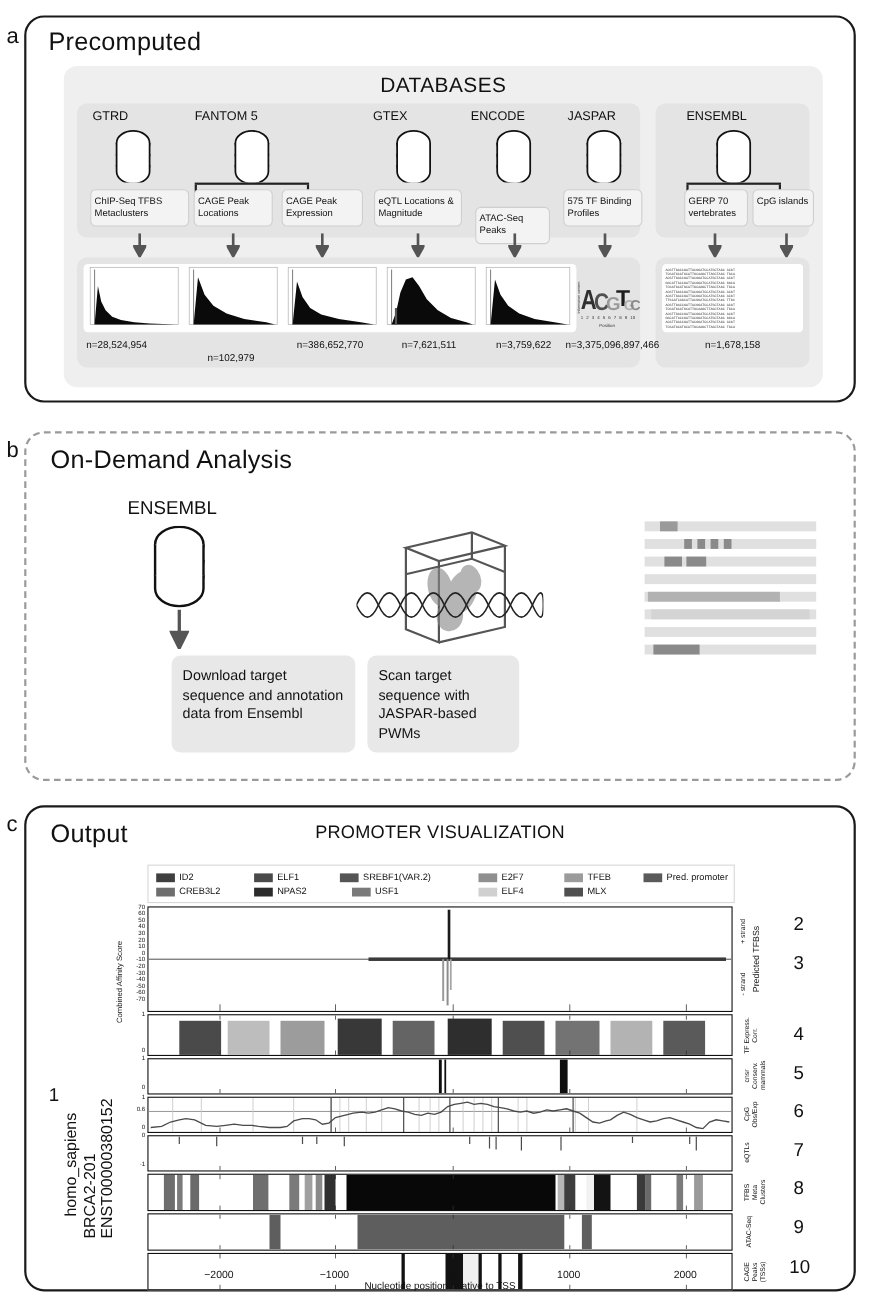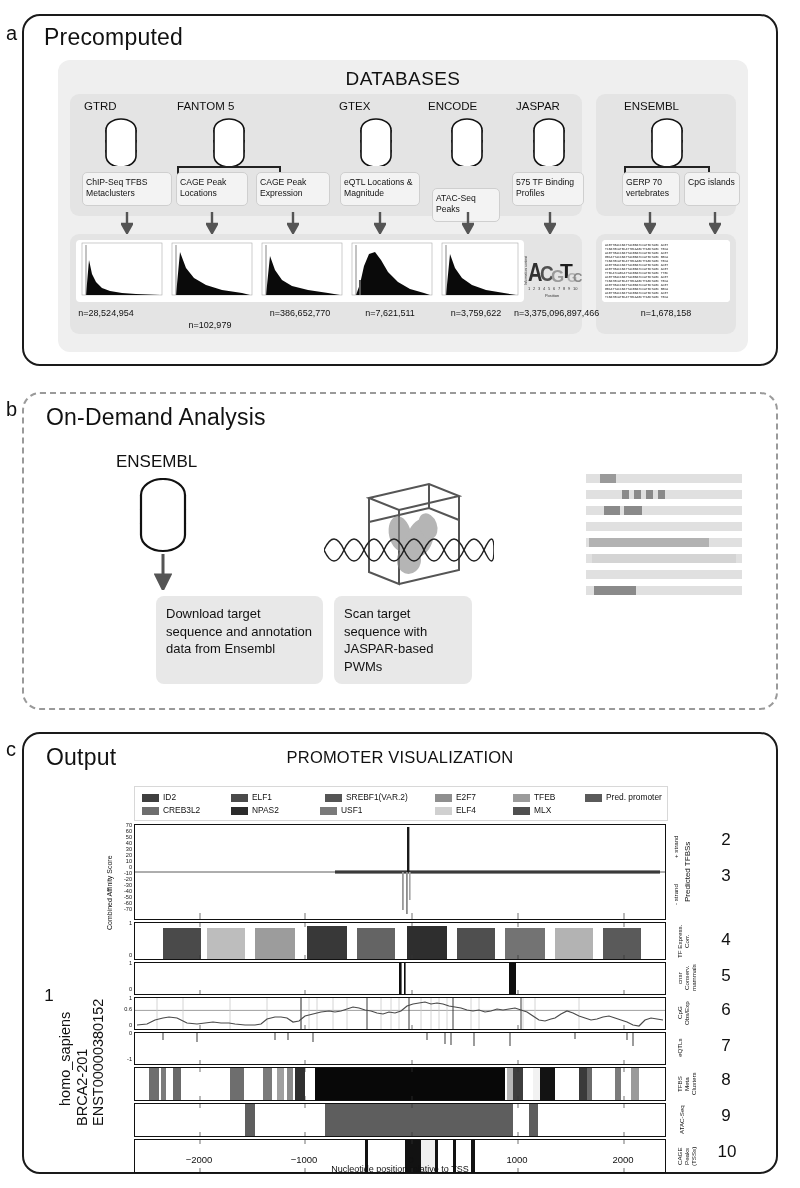--- a/index.html
+++ b/index.html
@@ -296,21 +296,21 @@
 <div class="panel-letter" style="left:6px;top:738px;">c</div>
 <div class="panel" id="panelC">
   <div class="panel-title" style="left:22px;top:10px;">Output</div>
   <div class="pv-title" style="left:0;top:14px;">PROMOTER VISUALIZATION</div>
 
   <div id="legend">
     <div class="lgitem" style="left:7px;top:5px;"><span class="lgsw" style="background:#3f3f3f"></span><span>ID2</span></div>
     <div class="lgitem" style="left:7px;top:18px;"><span class="lgsw" style="background:#6e6e6e"></span><span>CREB3L2</span></div>
     <div class="lgitem" style="left:96px;top:5px;"><span class="lgsw" style="background:#4a4a4a"></span><span>ELF1</span></div>
     <div class="lgitem" style="left:96px;top:18px;"><span class="lgsw" style="background:#2b2b2b"></span><span>NPAS2</span></div>
-    <div class="lgitem" style="left:190px;top:5px;"><span class="lgsw" style="background:#555555"></span><span>SREBF1(VAR.2)</span></div>
+    <div class="lgitem" style="left:174px;top:5px;"><span class="lgsw" style="background:#555555"></span><span>SREBF1(VAR.2)</span></div>
     <div class="lgitem" style="left:185px;top:18px;"><span class="lgsw" style="background:#7a7a7a"></span><span>USF1</span></div>
     <div class="lgitem" style="left:300px;top:5px;"><span class="lgsw" style="background:#8f8f8f"></span><span>E2F7</span></div>
     <div class="lgitem" style="left:300px;top:18px;"><span class="lgsw" style="background:#d0d0d0"></span><span>ELF4</span></div>
     <div class="lgitem" style="left:378px;top:5px;"><span class="lgsw" style="background:#9b9b9b"></span><span>TFEB</span></div>
     <div class="lgitem" style="left:378px;top:18px;"><span class="lgsw" style="background:#4f4f4f"></span><span>MLX</span></div>
     <div class="lgitem" style="left:450px;top:5px;"><span class="lgsw" style="background:#5a5a5a"></span><span>Pred. promoter</span></div>
   </div>
 
   <div class="tknum" style="left:12px;top:252px;width:26px;">1</div>
   <div class="vrot seqid" style="left:33px;top:212px;height:160px;">homo_sapiens</div>

